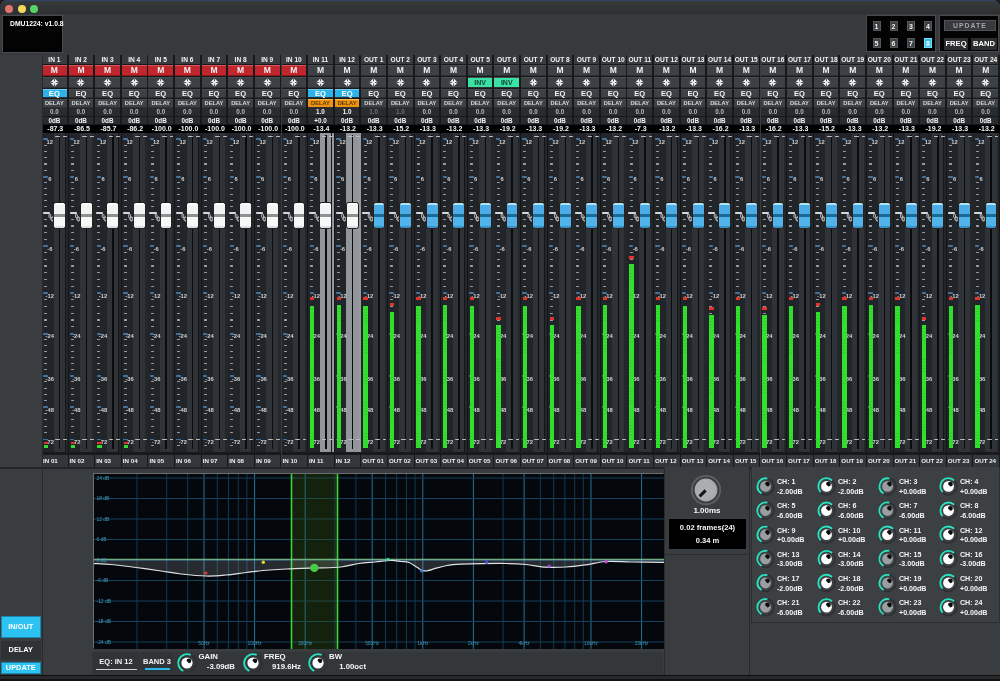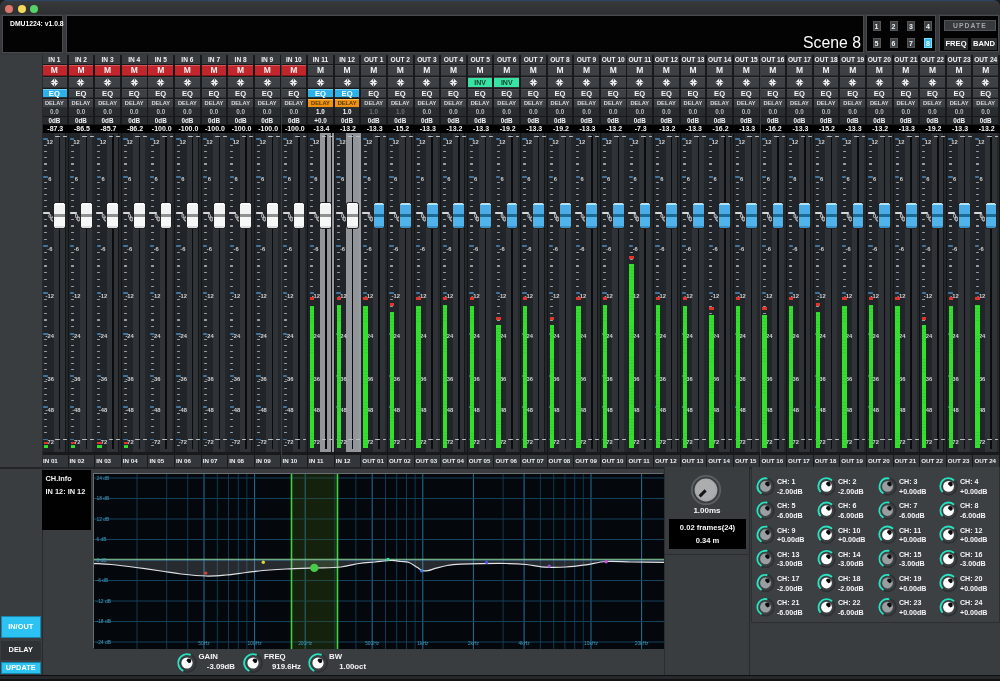--- a/index.html
+++ b/index.html
@@ -82,23 +82,20 @@
 #winbot { position:absolute; left:0; top:674.5px; width:1000px; height:6.5px; background:linear-gradient(#27292b 0 55%, #121314 55%); border-top:1px solid #0e0f10; }
 </style></head><body>
 <div id="win">
   <div id="tbar">
     <div class="tl" style="left:4.8px;background:#e0756d"></div>
     <div class="tl" style="left:17.6px;background:#f2d95c"></div>
     <div class="tl" style="left:30.2px;background:#55d366"></div>
   </div>
   <div id="topband">
     <div class="blackbox" id="b1">DMU1224: v1.0.8</div>
-    <div class="blackbox" id="b2">
-        <div id="scene">Scene 8</div>
-      </div>
     <div class="blackbox" id="scpanel">
       <div class="scb" style="left:5.5px;top:4.5px">1</div>
       <div class="scb" style="left:22.5px;top:4.5px">2</div>
       <div class="scb" style="left:40px;top:4.5px">3</div>
       <div class="scb" style="left:57px;top:4.5px">4</div>
       <div class="scb" style="left:5.5px;top:22px">5</div>
       <div class="scb" style="left:22.5px;top:22px">6</div>
       <div class="scb" style="left:40px;top:22px">7</div>
       <div class="scb on" style="left:57px;top:22px">8</div>
     </div>
@@ -3677,21 +3674,20 @@
           <path d="M2.5 0.7 L4.4 3 L2.5 5.3 L0.6 3 Z" fill="#45484c" stroke="#eceeef" stroke-width="0.95"></path>
         </svg>
         <div class="pk" style="top:163.3px;height:3.0px"></div>
         <div class="mg" style="top:171.8px;height:142.9px"></div>
         <div class="hnd hb"></div>
       </div>
       <div class="rw blab">OUT 24</div>
     </div>
   <div id="botgap"></div>
   <div id="sidebar-line"></div>
-  <div id="chinfo">CH.Info<br>IN 12: IN 12</div>
   <div class="tab" id="tab1">IN/OUT</div>
   <div class="tab" id="tab2">DELAY</div>
   <div class="tab" id="tab3">UPDATE</div>
   <div id="graph">
       <svg width="570" height="175" viewBox="0 0 570 175" style="display:block">
         <rect x="0" y="0" width="570.0" height="175.0" fill="#04070b"></rect>
         <line x1="43.0" y1="0" x2="43.0" y2="175.0" stroke="#113a52" stroke-width="1"></line>
         <line x1="72.7" y1="0" x2="72.7" y2="175.0" stroke="#113a52" stroke-width="1"></line>
         <line x1="93.7" y1="0" x2="93.7" y2="175.0" stroke="#113a52" stroke-width="1"></line>
         <line x1="123.3" y1="0" x2="123.3" y2="175.0" stroke="#113a52" stroke-width="1"></line>
@@ -3755,20 +3751,24 @@
         <text x="160.6" y="171" class="glab" text-anchor="middle">100Hz</text>
         <text x="211.2" y="171" class="glab" text-anchor="middle">200Hz</text>
         <text x="278.2" y="171" class="glab" text-anchor="middle">500Hz</text>
         <text x="328.8" y="171" class="glab" text-anchor="middle">1kHz</text>
         <text x="379.4" y="171" class="glab" text-anchor="middle">2kHz</text>
         <text x="430.1" y="171" class="glab" text-anchor="middle">4kHz</text>
         <text x="497.0" y="171" class="glab" text-anchor="middle">10kHz</text>
         <text x="547.6" y="171" class="glab" text-anchor="middle">20kHz</text>
       </svg>
     </div>
+  <div id="ctlbar">
+    <div class="cbtn" id="ctl-eq">EQ: IN 12<div class="ul" style="background:#cfd2d4;height:1.2px"></div></div>
+    <div class="cbtn" id="ctl-band">BAND 3<div class="ul" style="background:#2cb8ea"></div></div>
+  </div>
   <svg width="22" height="22" viewBox="0 0 22 22" style="position:absolute;left:176px;top:652.2px">
       <circle cx="11" cy="11" r="9.1" fill="none" stroke="#2e3033" stroke-width="1.7"></circle>
       <path d="M6.6,18.6 A8.8,8.8 0 0 1 14.0,2.7" fill="none" stroke="#29e2c0" stroke-width="1.9" stroke-linecap="round"></path>
       <circle cx="11" cy="11" r="5.6" fill="#ffffff"></circle>
       <path d="M12.9,8.8 m-2.4,0 a2.4,2.4 0 1 1 2.4,2.4 Z" fill="#0c0d0e"></path>
     </svg>
   <div class="ktxt" style="left:198.5px;top:652.2px">GAIN</div>
   <div class="ktxt" style="left:195px;top:662px;width:40px;text-align:right">-3.09dB</div>
   <svg width="22" height="22" viewBox="0 0 22 22" style="position:absolute;left:242px;top:652.2px">
       <circle cx="11" cy="11" r="9.1" fill="none" stroke="#2e3033" stroke-width="1.7"></circle>

